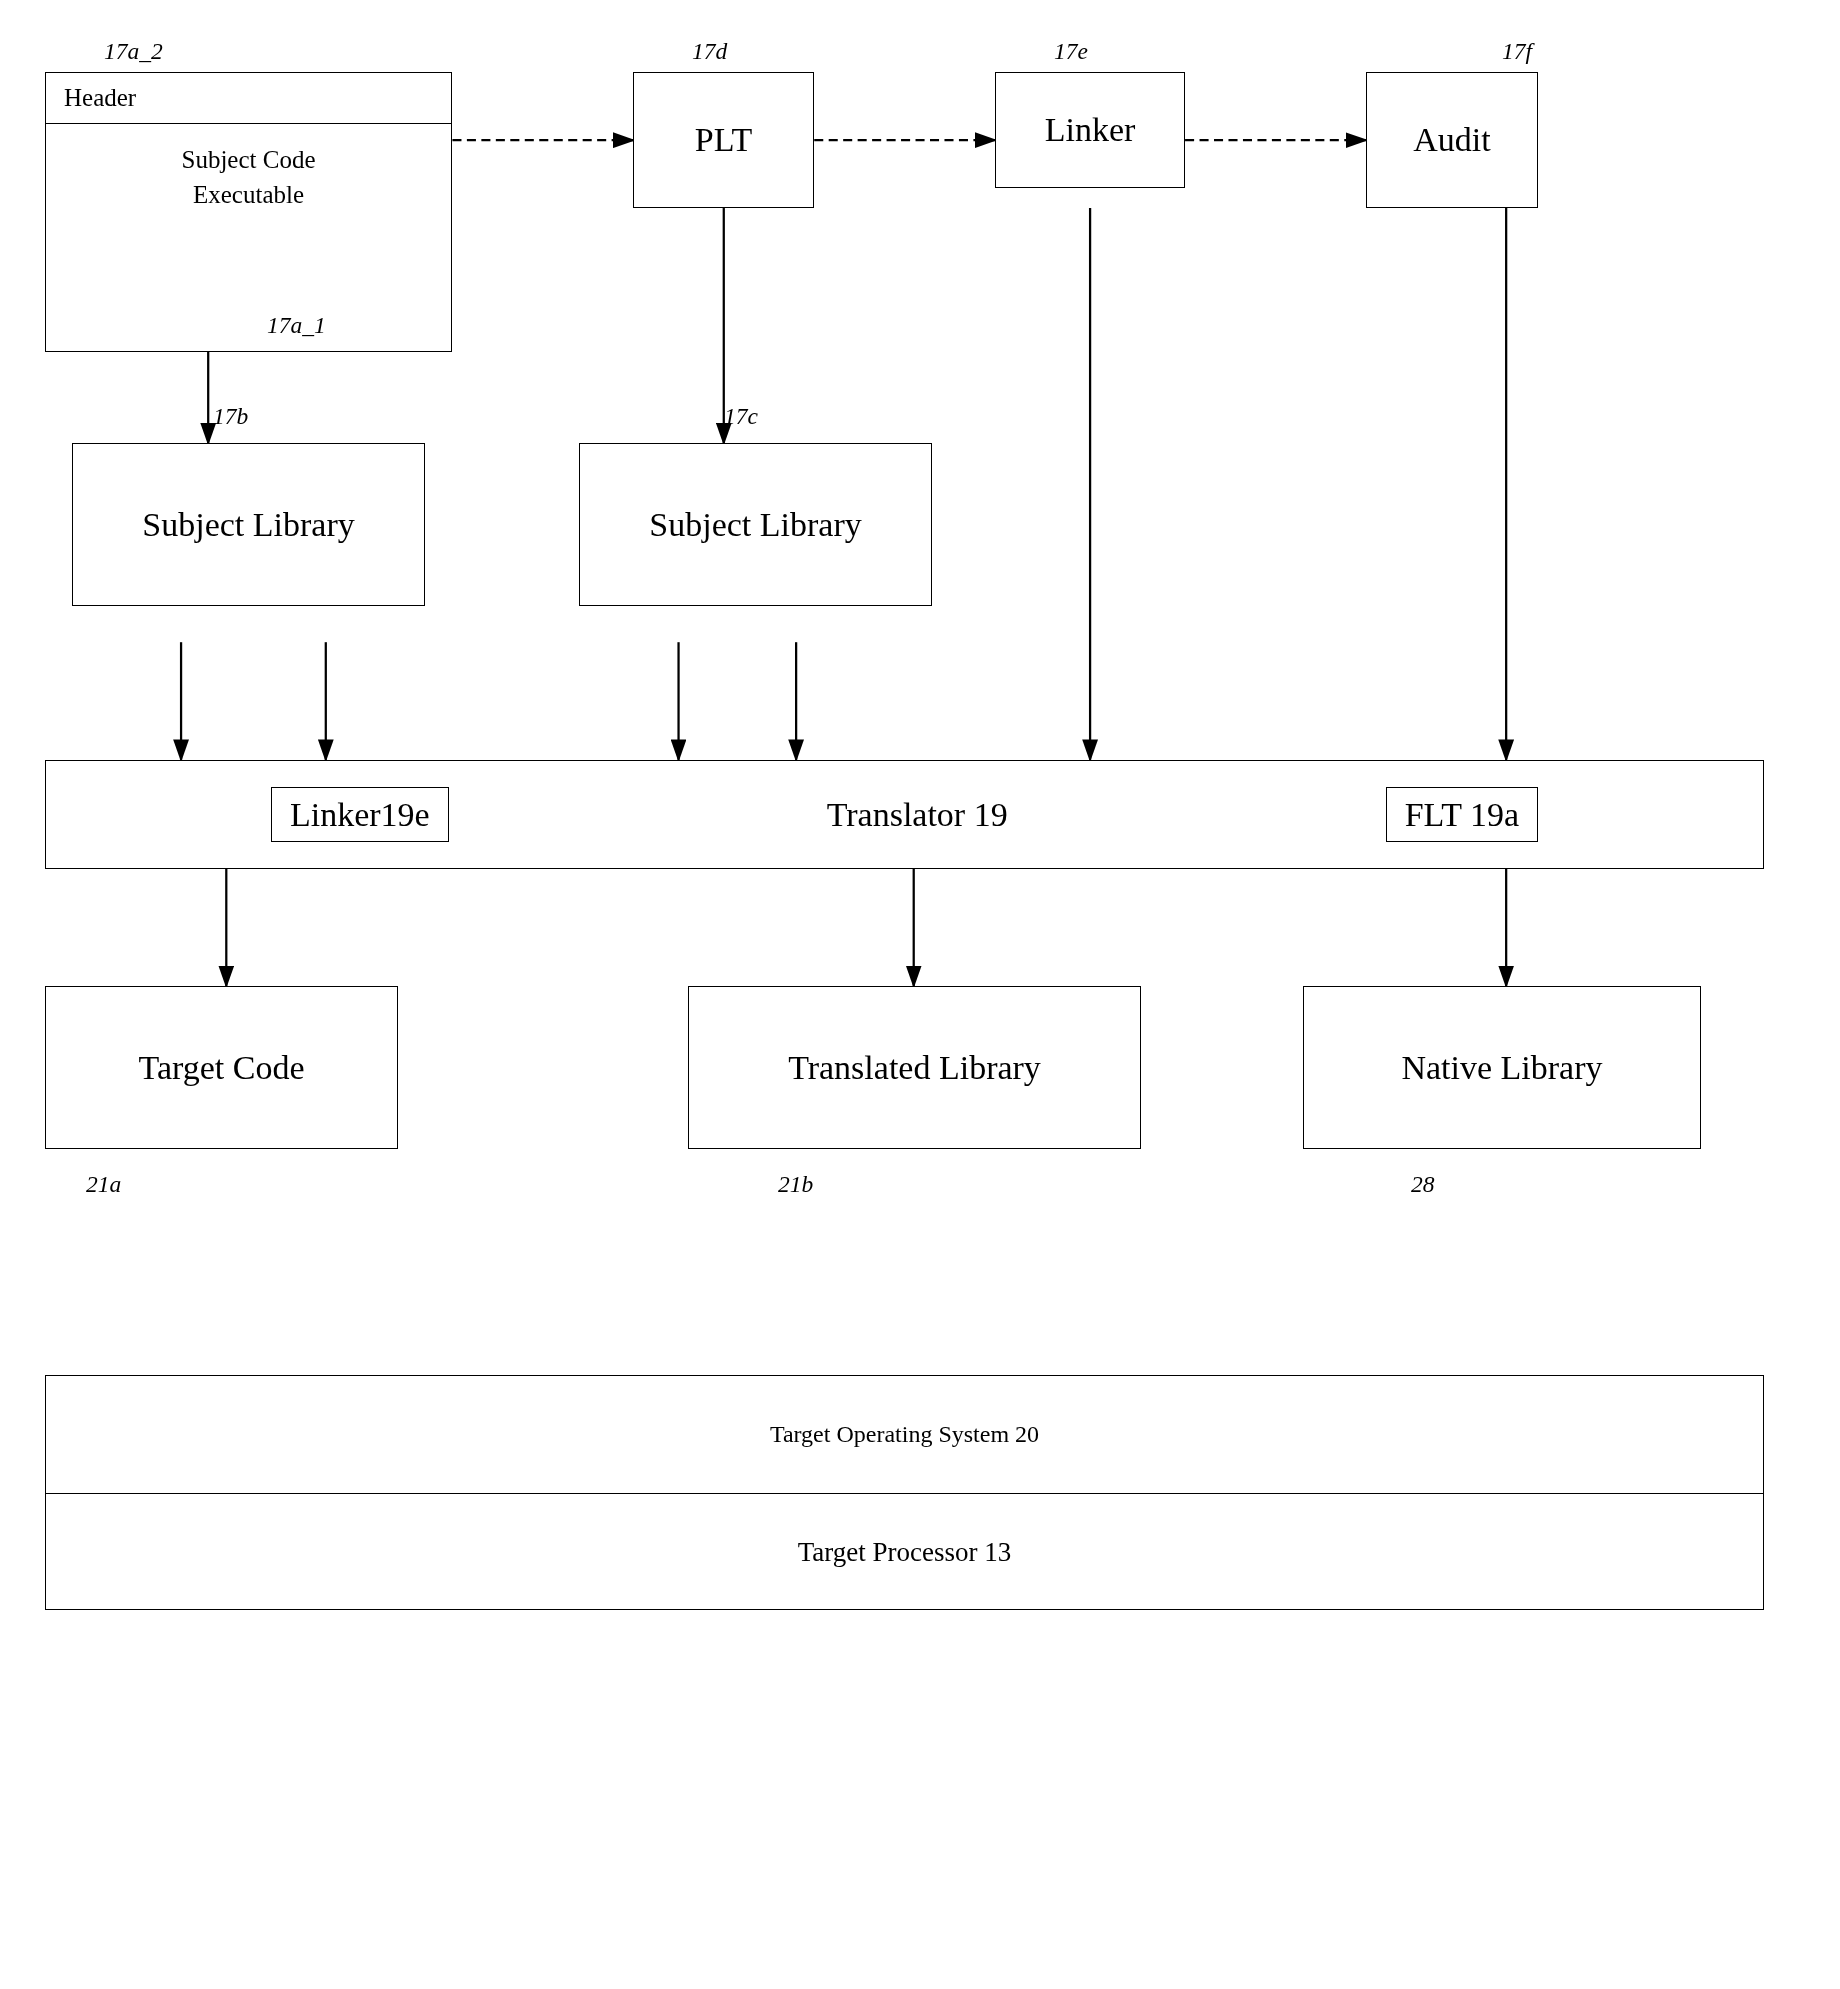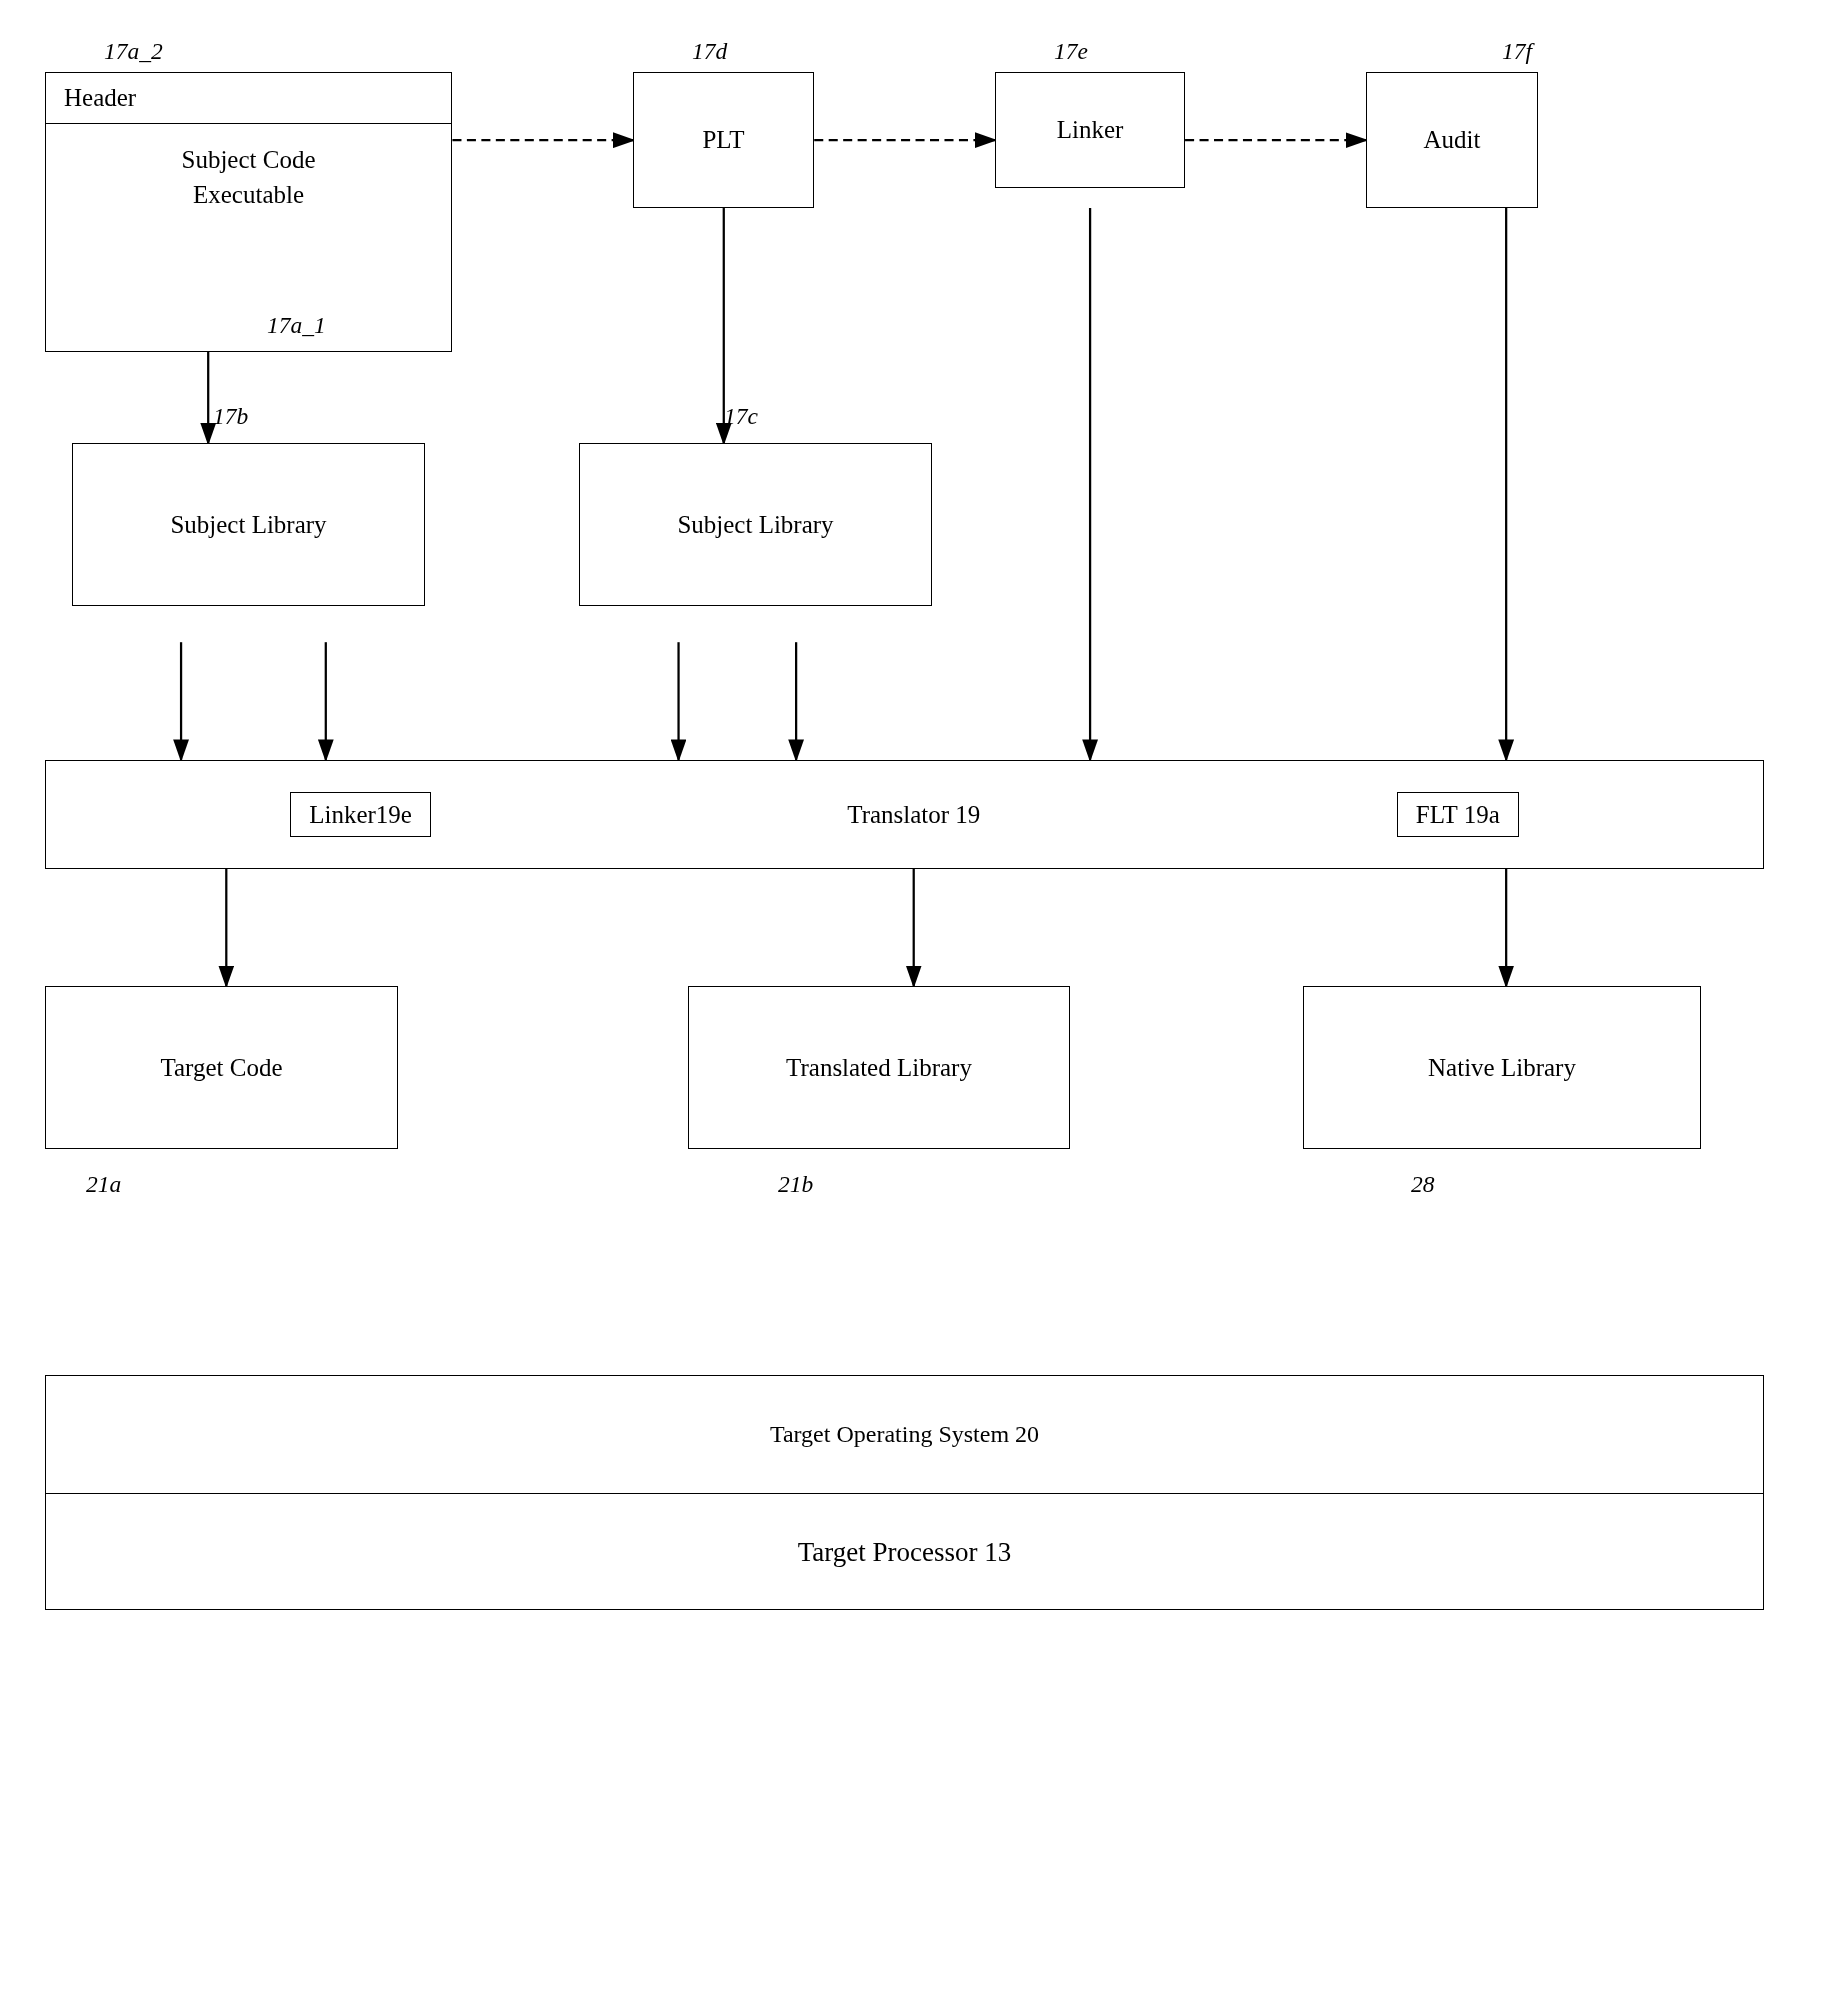--- a/index.html
+++ b/index.html
@@ -19,21 +19,21 @@
     }
 
     .box {
       position: absolute;
       border: 1.8px solid #000;
       background: #fff;
       display: flex;
       align-items: center;
       justify-content: center;
       text-align: right;
-      font-size: 25px;
+      font-size: 34px;
     }
 
     .box-header-outer {
       position: absolute;
       border: 1.8px solid #000;
       background: #fff;
     }
 
     .box-header-inner-top {
       border-bottom: 1.8px solid #000;
@@ -178,21 +178,21 @@
       <span style="border:1.8px solid #000; padding: 7.2px 18px; display:inline-block;">FLT 19a</span>
     </span>
   </div>
 
   <div class="box" style="left:45px; top:986px; width:353px; height:163px;">
     <span>Target Code</span>
   </div>
 
   <div class="label-ref" style="left:86px; top:1171px;">21a</div>
 
-  <div class="box" style="left:688px; top:986px; width:382px; height:163px;">
+  <div class="box" style="left:688px; top:986px; width:453px; height:163px;">
     <span>Translated Library</span>
   </div>
 
   <div class="label-ref" style="left:778px; top:1171px;">21b</div>
 
   <div class="box" style="left:1303px; top:986px; width:398px; height:163px;">
     <span>Native Library</span>
   </div>
 
   <div class="label-ref" style="left:1411px; top:1171px;">28</div>

